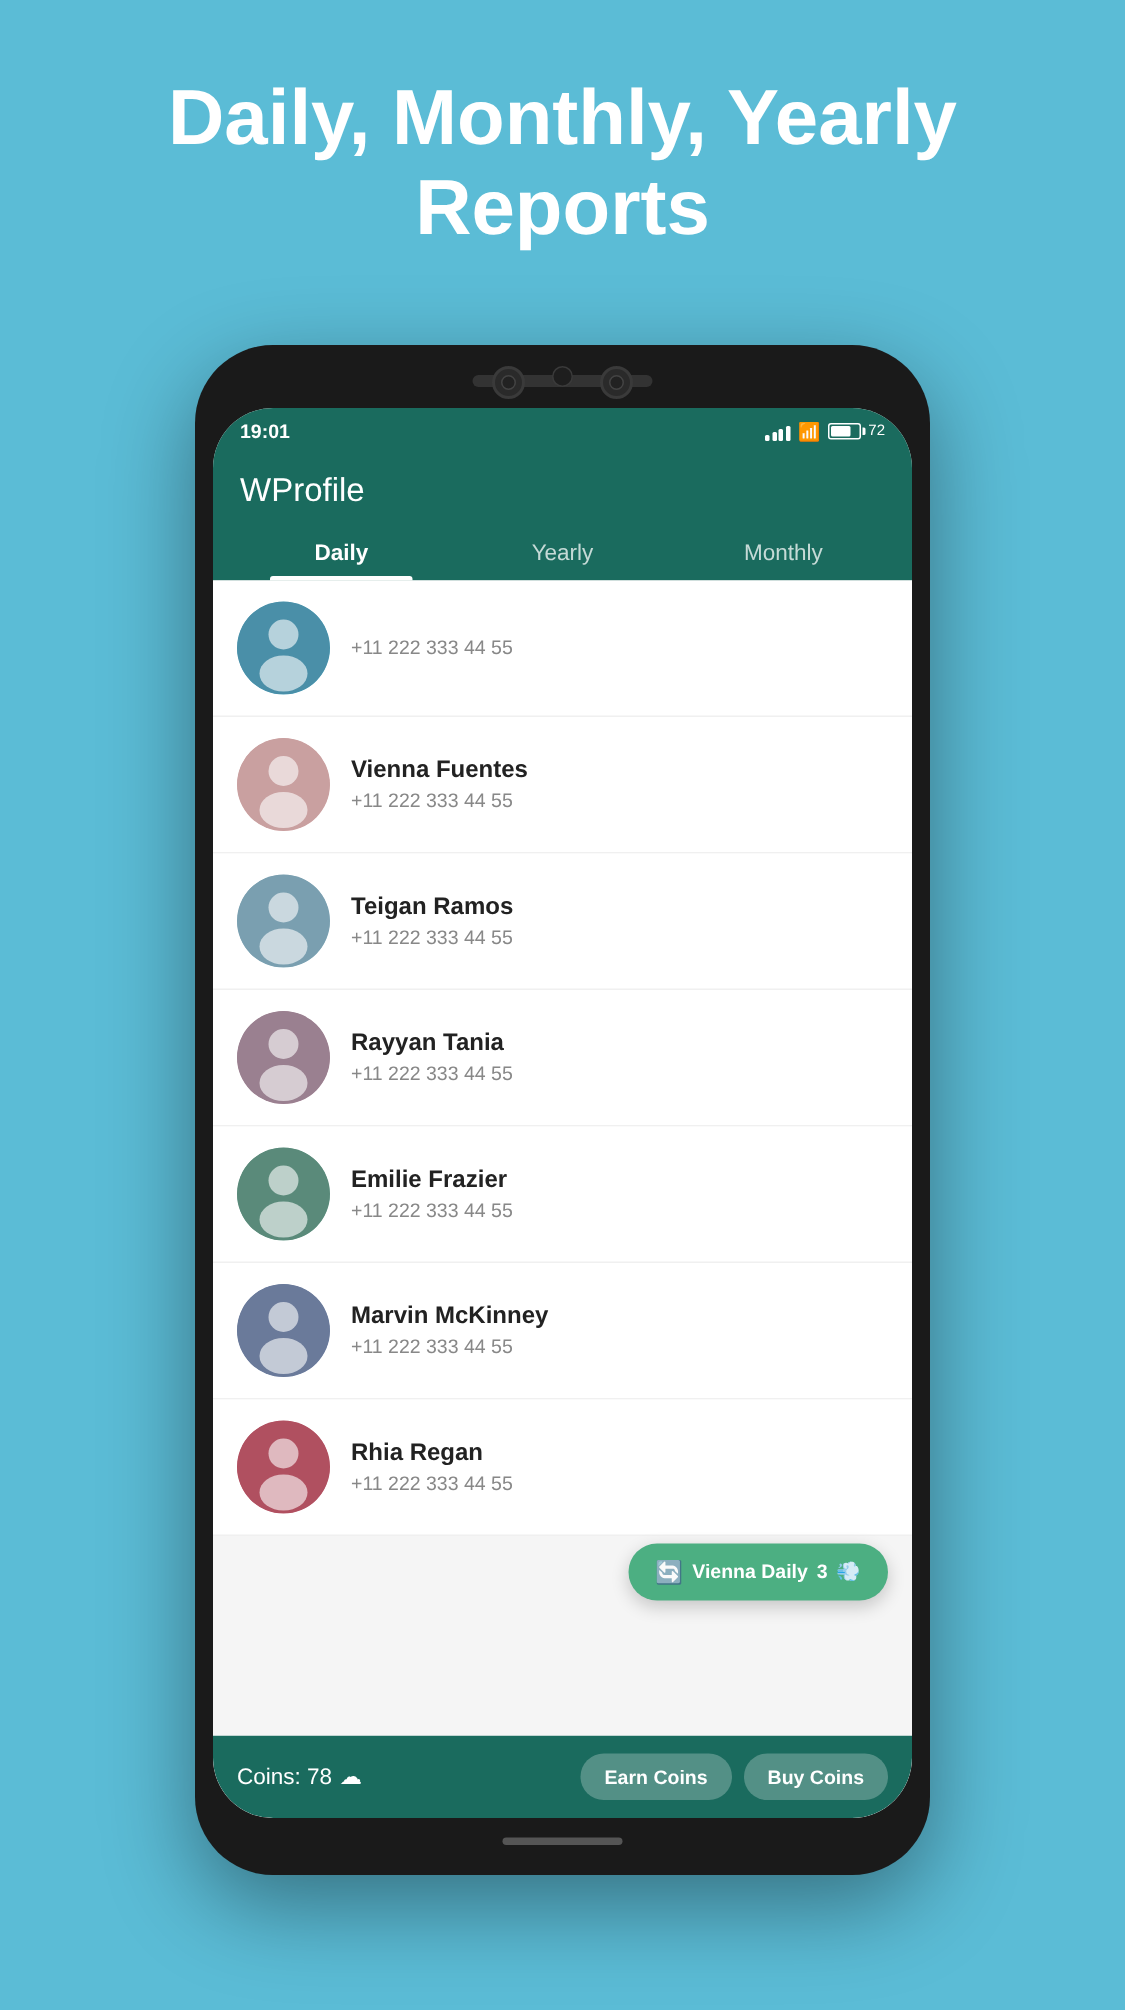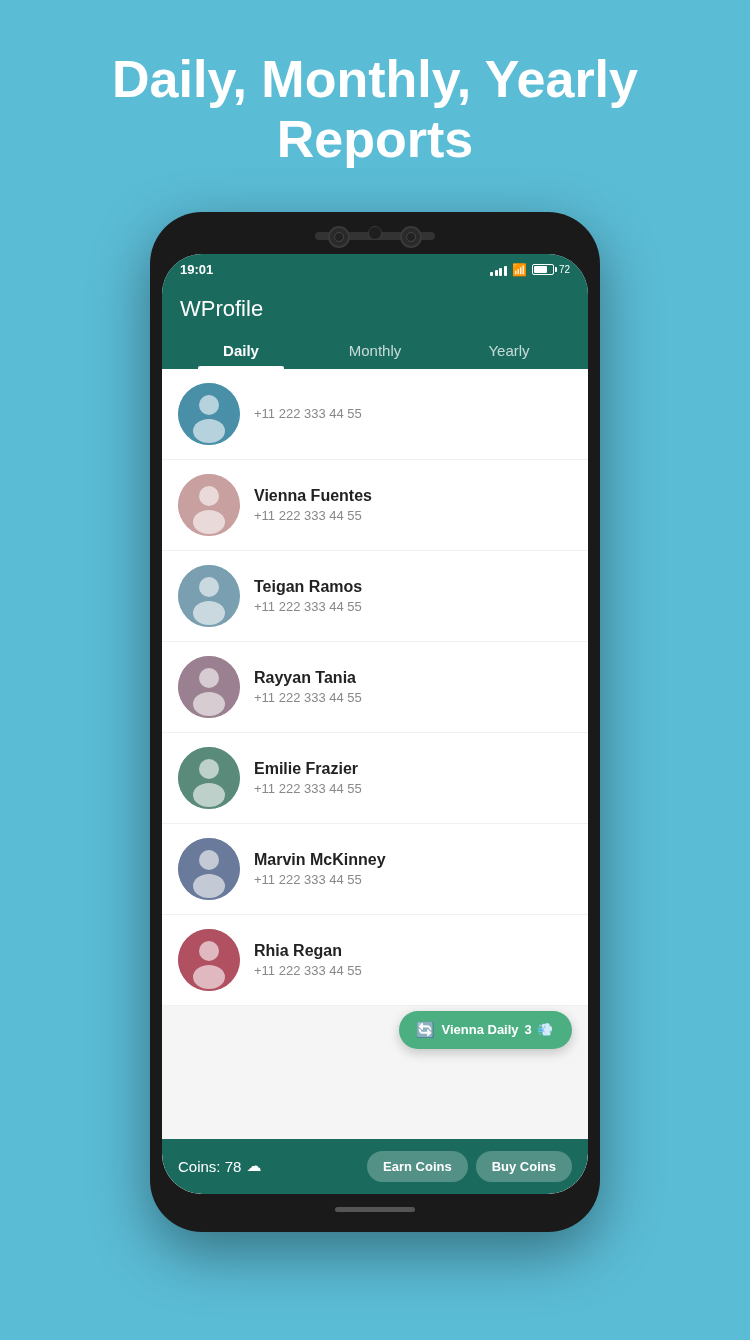--- a/index.html
+++ b/index.html
@@ -14,35 +14,36 @@
       flex-direction: column;
       align-items: center;
     }
 
     .header-title {
       color: white;
       font-size: 52px;
       font-weight: 800;
       text-align: center;
       margin-top: 50px;
-      margin-bottom: 42px;
+      margin-bottom: 30px;
       line-height: 1.15;
       padding: 0 56px;
     }
 
     .phone-wrapper {
-      width: 450px;
+      width: 490px;
       height: 1020px;
       background: #1a1a1a;
       border-radius: 52px;
       padding: 12px;
       box-shadow: 0 20px 60px rgba(0,0,0,0.4);
       position: relative;
       display: flex;
       flex-direction: column;
+      margin-top: 30px;
     }
 
     .phone-top-bar {
       display: flex;
       justify-content: center;
       align-items: center;
       height: 28px;
       position: relative;
       margin-bottom: 2px;
     }
@@ -404,24 +405,24 @@
       </div>
     </div>
 
     <div class="app-toolbar">
       <div class="app-title">WProfile</div>
       <div class="tabs-container">
         <div class="tab active">
           <span>Daily</span>
         </div>
         <div class="tab">
+          <span>Yearly</span>
+        </div>
+        <div class="tab">
           <span>Monthly</span>
-        </div>
-        <div class="tab">
-          <span>Yearly</span>
         </div>
       </div>
     </div>
 
     <div class="contacts-list" style="position:relative;">
 
     <div class="contact-item">
           <div class="contact-avatar av1">
             <svg width="62" height="62" viewBox="0 0 62 62" xmlns="http://www.w3.org/2000/svg">
       <circle cx="31" cy="31" r="31" fill="#4a8fa8"></circle>

